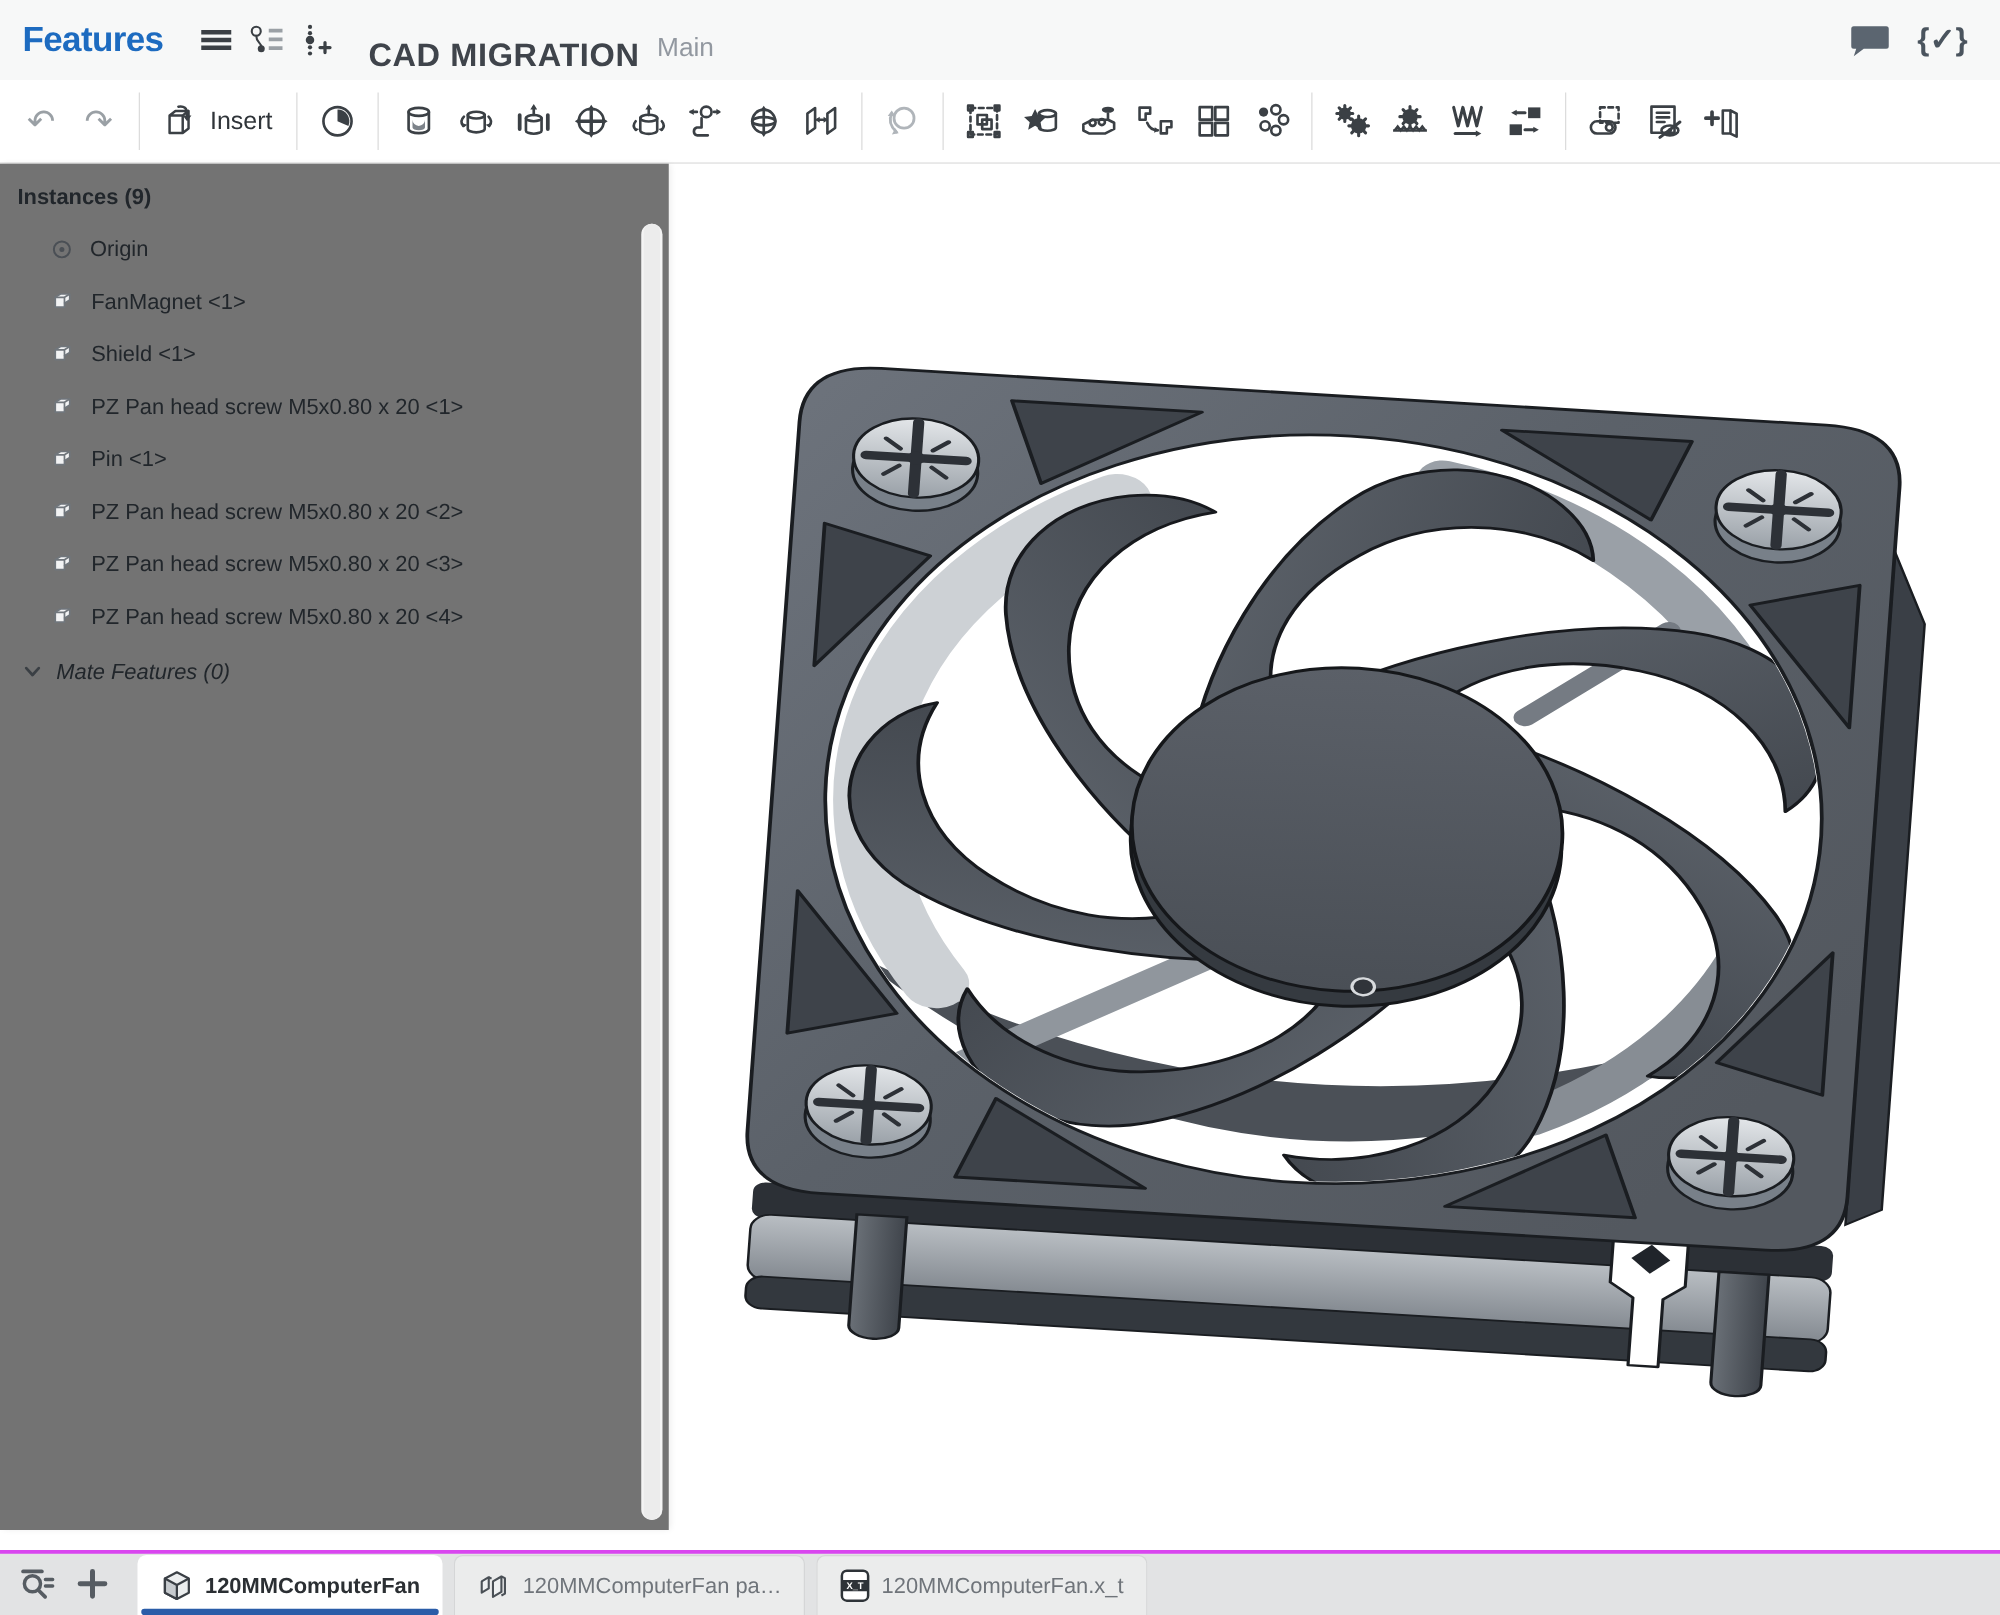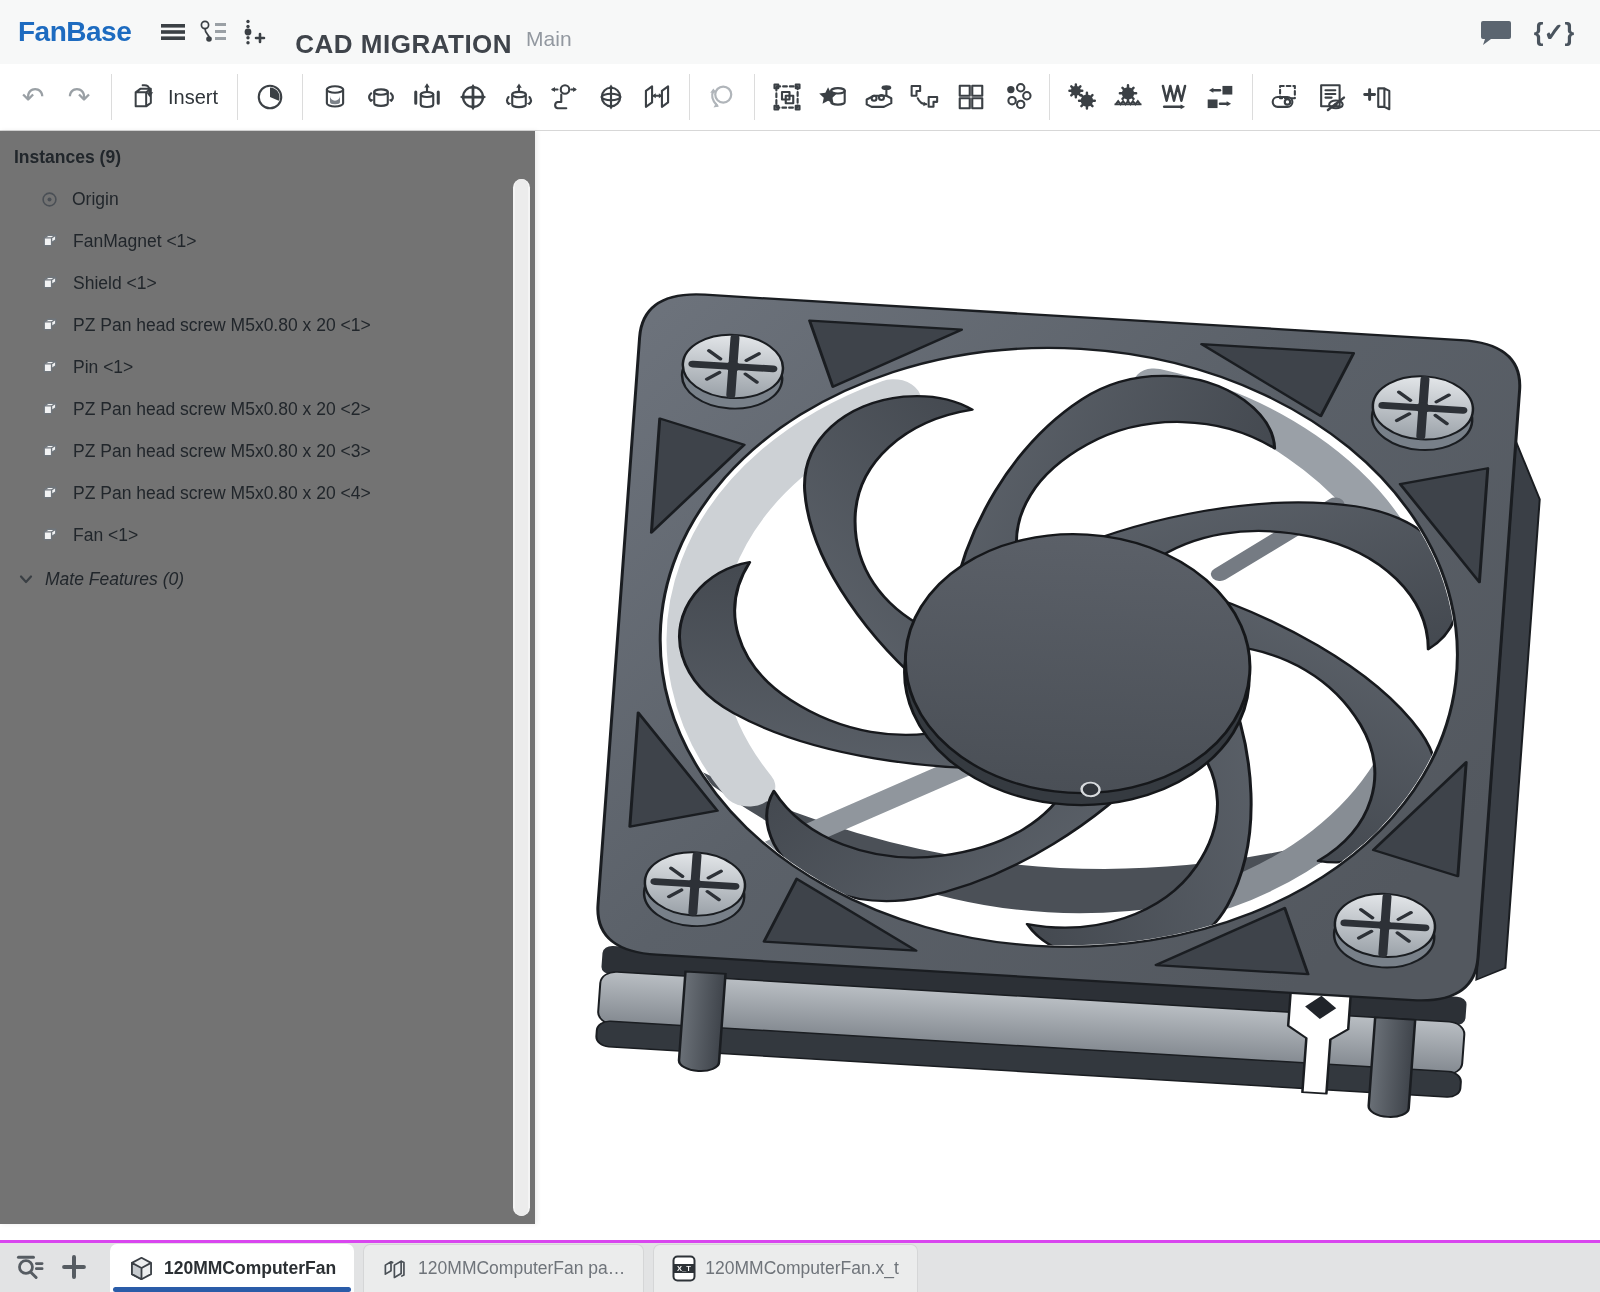--- a/index.html
+++ b/index.html
@@ -57,21 +57,21 @@
   .tab.active { background:#fff; color:#2b2f33; font-weight:bold; }
   .tab.active::after { content:""; position:absolute; left:3px; right:3px; bottom:0; height:5px;
                        background:#2a5ca8; border-radius:3px; }
   .tab.inactive { background:#ebecec; border:1px solid #d5d6d7; border-bottom:none; color:#6f747a; }
   .xt-badge { position:relative; width:24px; height:27px; }
 </style>
 </head>
 <body>
 
 <div class="header">
-  <span class="logo">FanBase</span>
+  <span class="logo">Features</span>
   <button class="hd-ic" style="margin-left:22px">
     <svg width="28" height="24" viewBox="0 0 28 24">
       <rect x="2" y="4" width="24" height="3.6" class="icf"></rect>
         <rect x="2" y="10.2" width="24" height="3.6" class="icf"></rect>
         <rect x="2" y="16.4" width="24" height="3.6" class="icf"></rect>
     </svg>
   </button>
   <button class="hd-ic">
     <svg width="30" height="26" viewBox="0 0 30 26">
       <circle cx="7" cy="6" r="3.6" class="ic"></circle>
@@ -378,27 +378,20 @@
       <path d="M4,6.5 H11 M11,6.5 L15,4 M11,6.5 V11" fill="none" stroke="#70767c" stroke-width="1.3"></path>
     </svg>
     <span>PZ Pan head screw M5x0.80 x 20 &lt;3&gt;</span>
   </div>
   <div class="tree-row">
     <svg width="20" height="20" viewBox="0 0 19 19">
       <path d="M4,14 V6.5 L8,4 H15 V8.5 L11,11 V14 Z" fill="#f2f3f4" stroke="#70767c" stroke-width="1.3" stroke-linejoin="round"></path>
       <path d="M4,6.5 H11 M11,6.5 L15,4 M11,6.5 V11" fill="none" stroke="#70767c" stroke-width="1.3"></path>
     </svg>
     <span>PZ Pan head screw M5x0.80 x 20 &lt;4&gt;</span>
-  </div>
-  <div class="tree-row">
-    <svg width="20" height="20" viewBox="0 0 19 19">
-      <path d="M4,14 V6.5 L8,4 H15 V8.5 L11,11 V14 Z" fill="#f2f3f4" stroke="#70767c" stroke-width="1.3" stroke-linejoin="round"></path>
-      <path d="M4,6.5 H11 M11,6.5 L15,4 M11,6.5 V11" fill="none" stroke="#70767c" stroke-width="1.3"></path>
-    </svg>
-    <span>Fan &lt;1&gt;</span>
   </div>
 
   <div class="tree-row mate-row">
     <svg width="20" height="20" viewBox="0 0 20 20">
       <path d="M5,7.5 l5,5.5 5,-5.5" fill="none" stroke="#3a3f44" stroke-width="2.2" stroke-linecap="round" stroke-linejoin="round"></path>
     </svg>
     <span>Mate Features (0)</span>
   </div>
 
   <div class="v-scroll">

